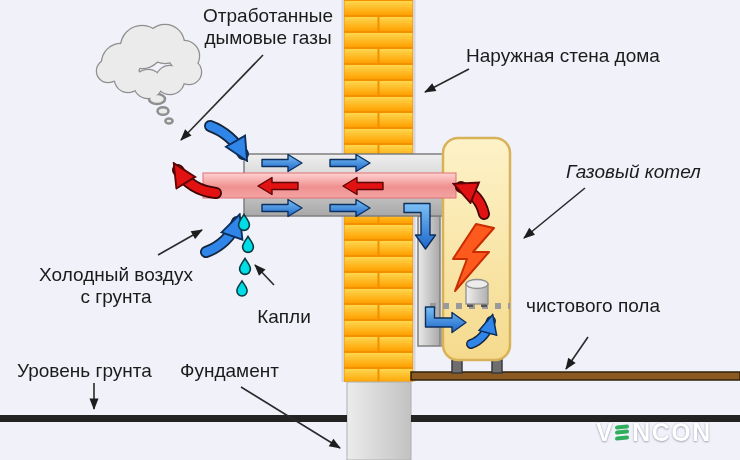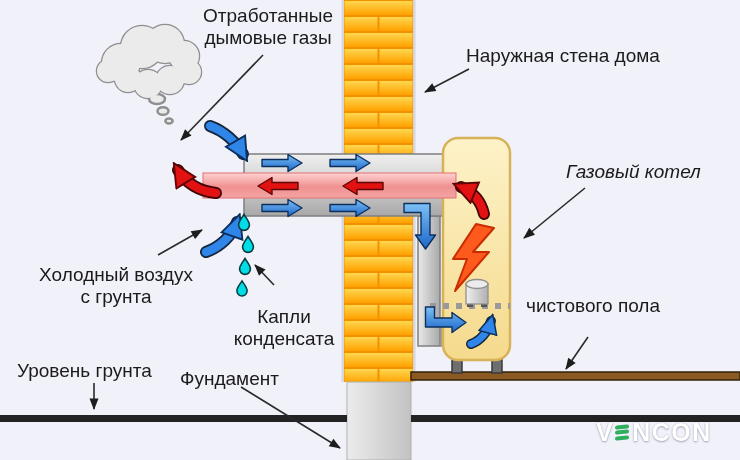--- a/index.html
+++ b/index.html
@@ -14,21 +14,21 @@
     font-family:"Liberation Sans",sans-serif;
   }
   .nowrap{white-space:nowrap;text-align:center;}
   .ctr{text-align:center;}
   #lbl-exhaust{left:158px; top:5px;  width:220px;}
   #lbl-wall   {left:466px; top:45px;}
   #lbl-boiler {left:566px; top:161px;font-style:italic;}
   #lbl-coldair{left:16px;  top:264px; width:200px;}
   #lbl-cond   {left:204px; top:288px; width:160px;margin-top:18px;}
   #lbl-ground {left:17px;  top:360px;}
-  #lbl-found  {left:180px; top:360px;margin-top:8px;}
+  #lbl-found  {left:180px; top:360px;}
   #lbl-floor  {left:503px; top:295px; width:180px;}
   #watermark{
     position:absolute; left:596px; top:419px; height:26px;
     display:flex; align-items:center;
     font-weight:bold; font-size:25px; letter-spacing:1.5px; color:#ffffff;
     text-shadow:0 1px 2px rgba(110,110,135,.55), 0 0 1px rgba(110,110,135,.5);
   }
   .ven-e{display:inline-block; position:relative; width:15px; height:17px; margin:0 2px 0 1px;}
   .ven-e i{position:absolute; left:0; width:14px; height:3.6px; background:#2fae5e;
            border-radius:2px; transform:skewY(-5deg);}
@@ -214,21 +214,20 @@
     <div>дымовые газы</div>
   </div>
   <div class="lbl nowrap" id="lbl-wall">Наружная стена дома</div>
   <div class="lbl nowrap" id="lbl-boiler">Газовый котел</div>
   <div class="lbl ctr" id="lbl-coldair">
     <div>Холодный воздух</div>
     <div>с грунта</div>
   </div>
   <div class="lbl ctr" id="lbl-cond">
     <div>Капли</div>
-    <div>конденсата</div>
   </div>
   <div class="lbl nowrap" id="lbl-ground">Уровень грунта</div>
   <div class="lbl nowrap" id="lbl-found">Фундамент</div>
   <div class="lbl ctr" id="lbl-floor">
     <div>чистового пола</div>
   </div>
 
   <div id="watermark">
     <span>V</span>
     <span class="ven-e">

